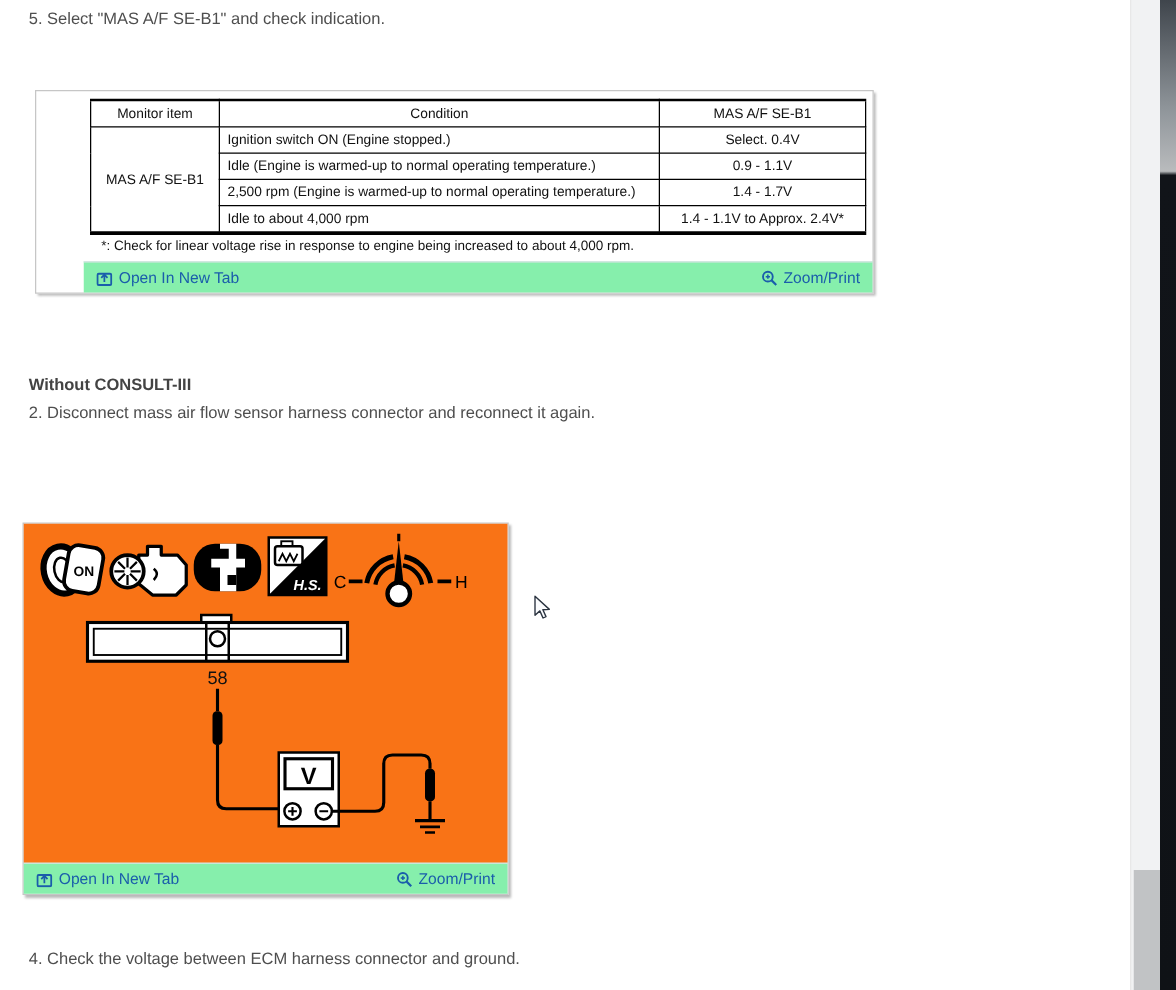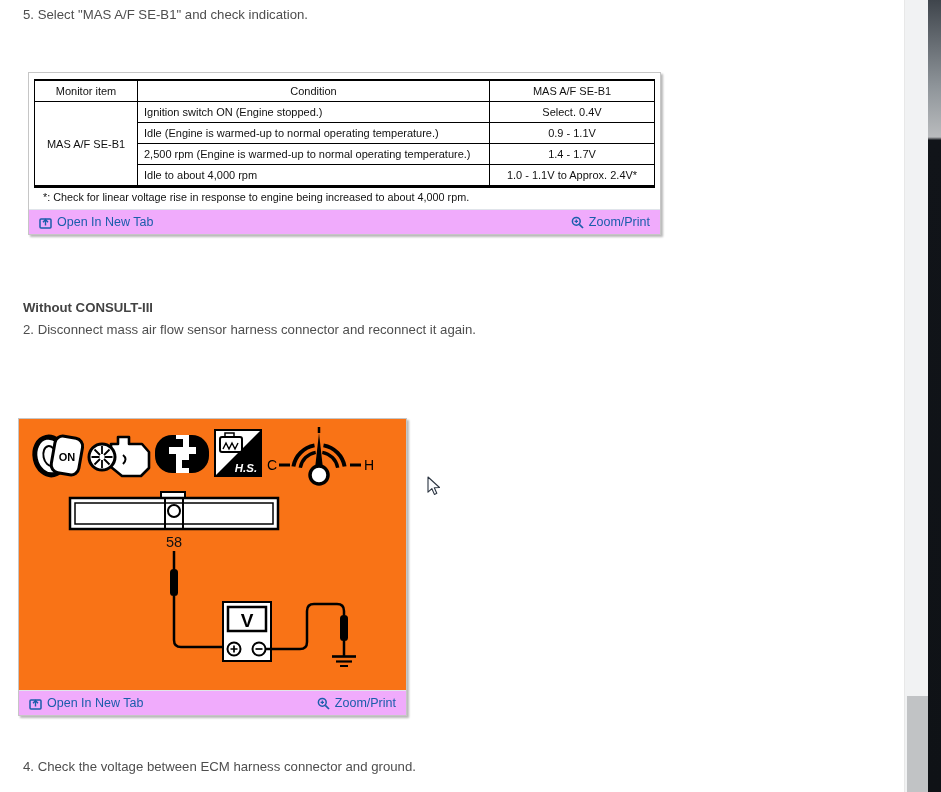--- a/index.html
+++ b/index.html
@@ -23,21 +23,21 @@
     border:1px solid #000;border-top:2px solid #000;border-bottom:3px solid #000;
   }
   table.mtable th, table.mtable td{
     border:1px solid #000;height:20px;padding:0 6px;font-weight:normal;
   }
   table.mtable th{text-align:center;}
   td.cond{text-align:left;}
   td.val, td.mon{text-align:center;}
   .footnote{font-size:10.8px;color:#111;padding:3px 0 6px 9px;}
   .linkbar{
-    background:#f0abfc;border-top:1px solid #e0e4ea;
+    background:#86efac;border-top:1px solid #e0e4ea;
     display:flex;justify-content:space-between;align-items:center;
     padding:5px 10px;font-size:12.5px;
   }
   .link{color:#1a5dab;display:flex;align-items:center;gap:5px;cursor:pointer;text-decoration:none;white-space:nowrap;}
   .link svg{display:block;}
 
   .diagram{position:relative;height:271px;background:#f97316;overflow:hidden;}
 
   #scroll-track{position:absolute;left:904px;top:0;width:24px;height:792px;background:#f1f2f3;border-left:1px solid #e8e8e8;}
   #scroll-thumb{position:absolute;left:2px;top:696px;width:21px;height:96px;background:#c1c3c5;}
@@ -47,21 +47,21 @@
   }
   #cursor{position:absolute;left:427px;top:476px;}
 </style>
 </head>
 <body>
 
 <div id="content">
 
   <div class="bodytext" style="left:23px;top:7px;">5. Select "MAS A/F SE-B1" and check indication.</div>
 
-  <div class="panel" style="left:28px;top:72px;width:631px;">
+  <div class="panel" style="left:28px;top:72px;width:631px;padding-left:38px;">
     <div class="tablewrap">
       <table class="mtable">
         <colgroup>
             <col style="width:103px">
             <col style="width:352px">
             <col>
           </colgroup>
         <tbody>
             <tr>
           <th>Monitor item</th>
@@ -76,21 +76,21 @@
         <tr>
           <td class="cond">Idle (Engine is warmed-up to normal operating temperature.)</td>
           <td class="val">0.9 - 1.1V</td>
         </tr>
         <tr>
           <td class="cond">2,500 rpm (Engine is warmed-up to normal operating temperature.)</td>
           <td class="val">1.4 - 1.7V</td>
         </tr>
         <tr>
           <td class="cond">Idle to about 4,000 rpm</td>
-          <td class="val">1.0 - 1.1V to Approx. 2.4V*</td>
+          <td class="val">1.4 - 1.1V to Approx. 2.4V*</td>
         </tr>
       </tbody>
         </table>
       <div class="footnote">*: Check for linear voltage rise in response to engine being increased to about 4,000 rpm.</div>
     </div>
     <div class="linkbar">
       <a class="link">
         <span>
           <svg width="13" height="13" viewBox="0 0 13 13">
               <rect x="1" y="3" width="11" height="9" rx="1" fill="none" stroke="#1a5dab" stroke-width="1.5"></rect>

